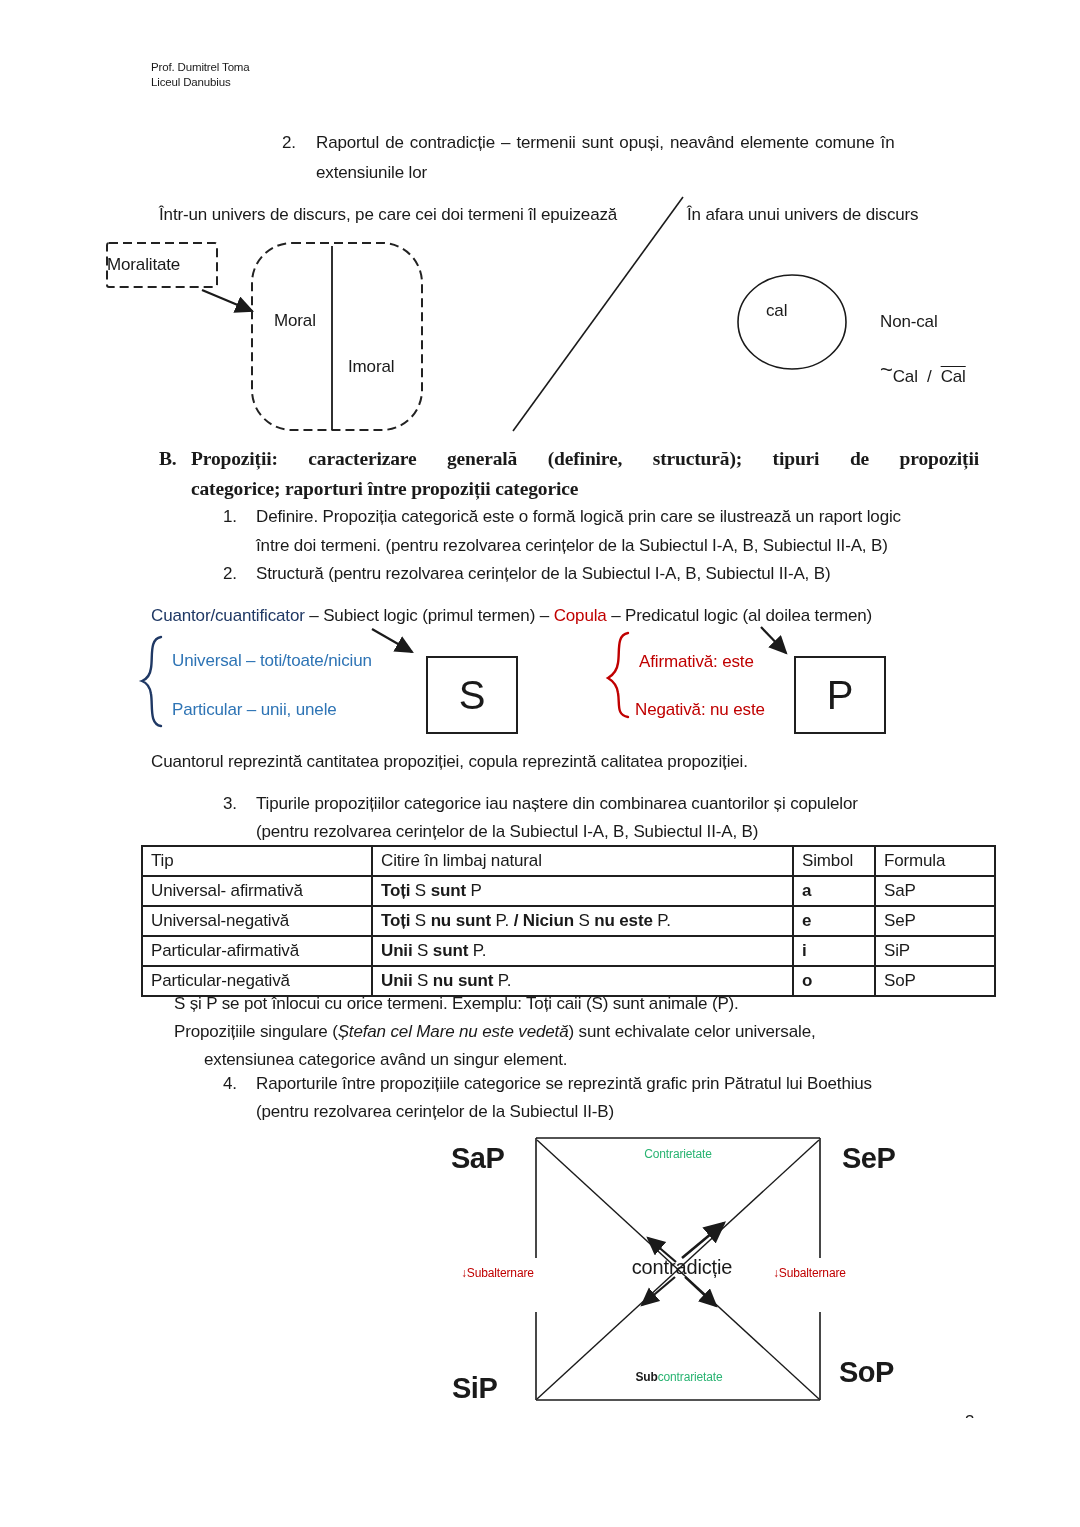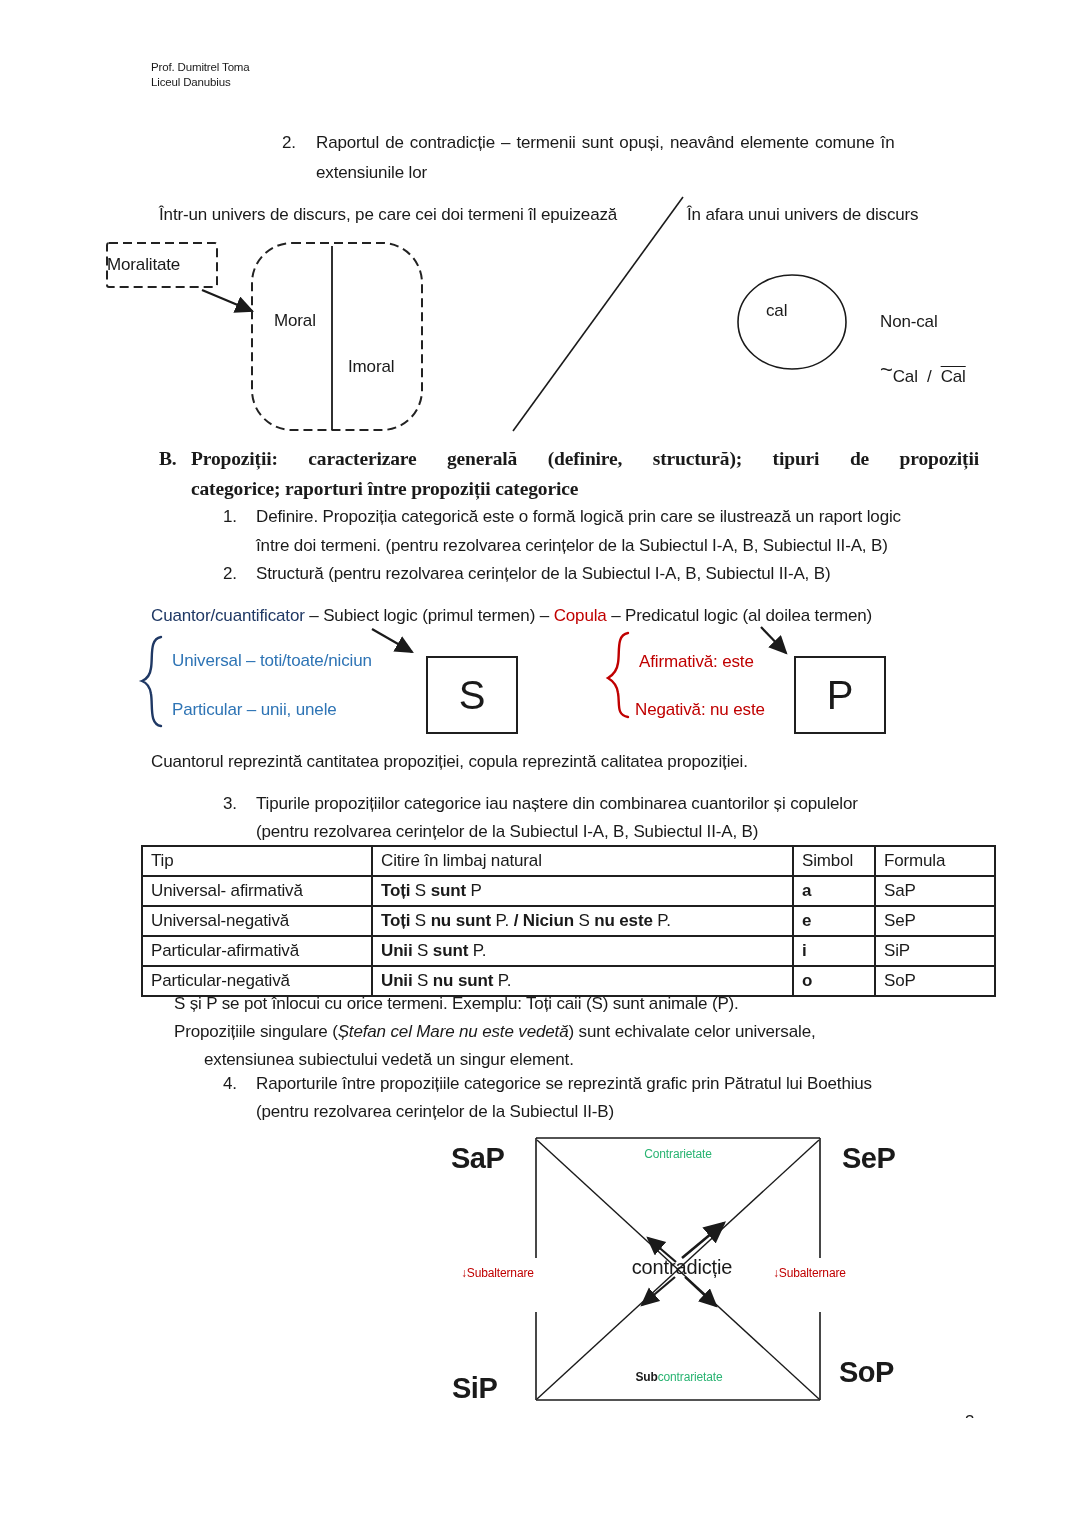--- a/index.html
+++ b/index.html
@@ -126,21 +126,21 @@
     <div class="abs t red" style="left:611px;top:698px;">Negativă: nu este</div>
 
     <div class="abs t" style="left:127px;top:750px;">Cuantorul reprezintă cantitatea propoziției, copula reprezintă calitatea propoziției.</div>
 
     <div class="abs t" style="left:199px;top:792px;">3.</div>
     <div class="abs t" style="left:232px;top:820px;">(pentru rezolvarea cerințelor de la Subiectul I-A, B, Subiectul II-A, B)</div>
     <div class="abs t" style="left:232px;top:792px;">Tipurile propozițiilor categorice iau naștere din combinarea cuantorilor și copulelor</div>
 
     <div class="abs t" style="left:150px;top:992px;">S și P se pot înlocui cu orice termeni. Exemplu: Toți caii (S) sunt animale (P).</div>
     <div class="abs t" style="left:150px;top:1020px;"><span>Propozițiile singulare (</span><span class="i">Ștefan cel Mare nu este vedetă</span><span>) sunt echivalate celor universale,</span></div>
-    <div class="abs t" style="left:180px;top:1048px;">extensiunea subiectului vedetă un singur element.</div>
+    <div class="abs t" style="left:180px;top:1048px;">extensiunea categorice având un singur element.</div>
 
     <div class="abs t" style="left:199px;top:1072px;">4.</div>
     <div class="abs t" style="left:232px;top:1072px;">Raporturile între propozițiile categorice se reprezintă grafic prin Pătratul lui Boethius</div>
     <div class="abs t" style="left:232px;top:1100px;">(pentru rezolvarea cerințelor de la Subiectul II-B)</div>
 
     <div class="abs corner" style="left:427px;top:1142px;">SaP</div>
     <div class="abs corner" style="left:818px;top:1142px;">SeP</div>
     <div class="abs corner" style="left:428px;top:1372px;">SiP</div>
     <div class="abs corner" style="left:815px;top:1356px;">SoP</div>
     <div class="abs sq-lbl green" style="left:654px;top:1147px;transform:translateX(-50%);">Contrarietate</div>

